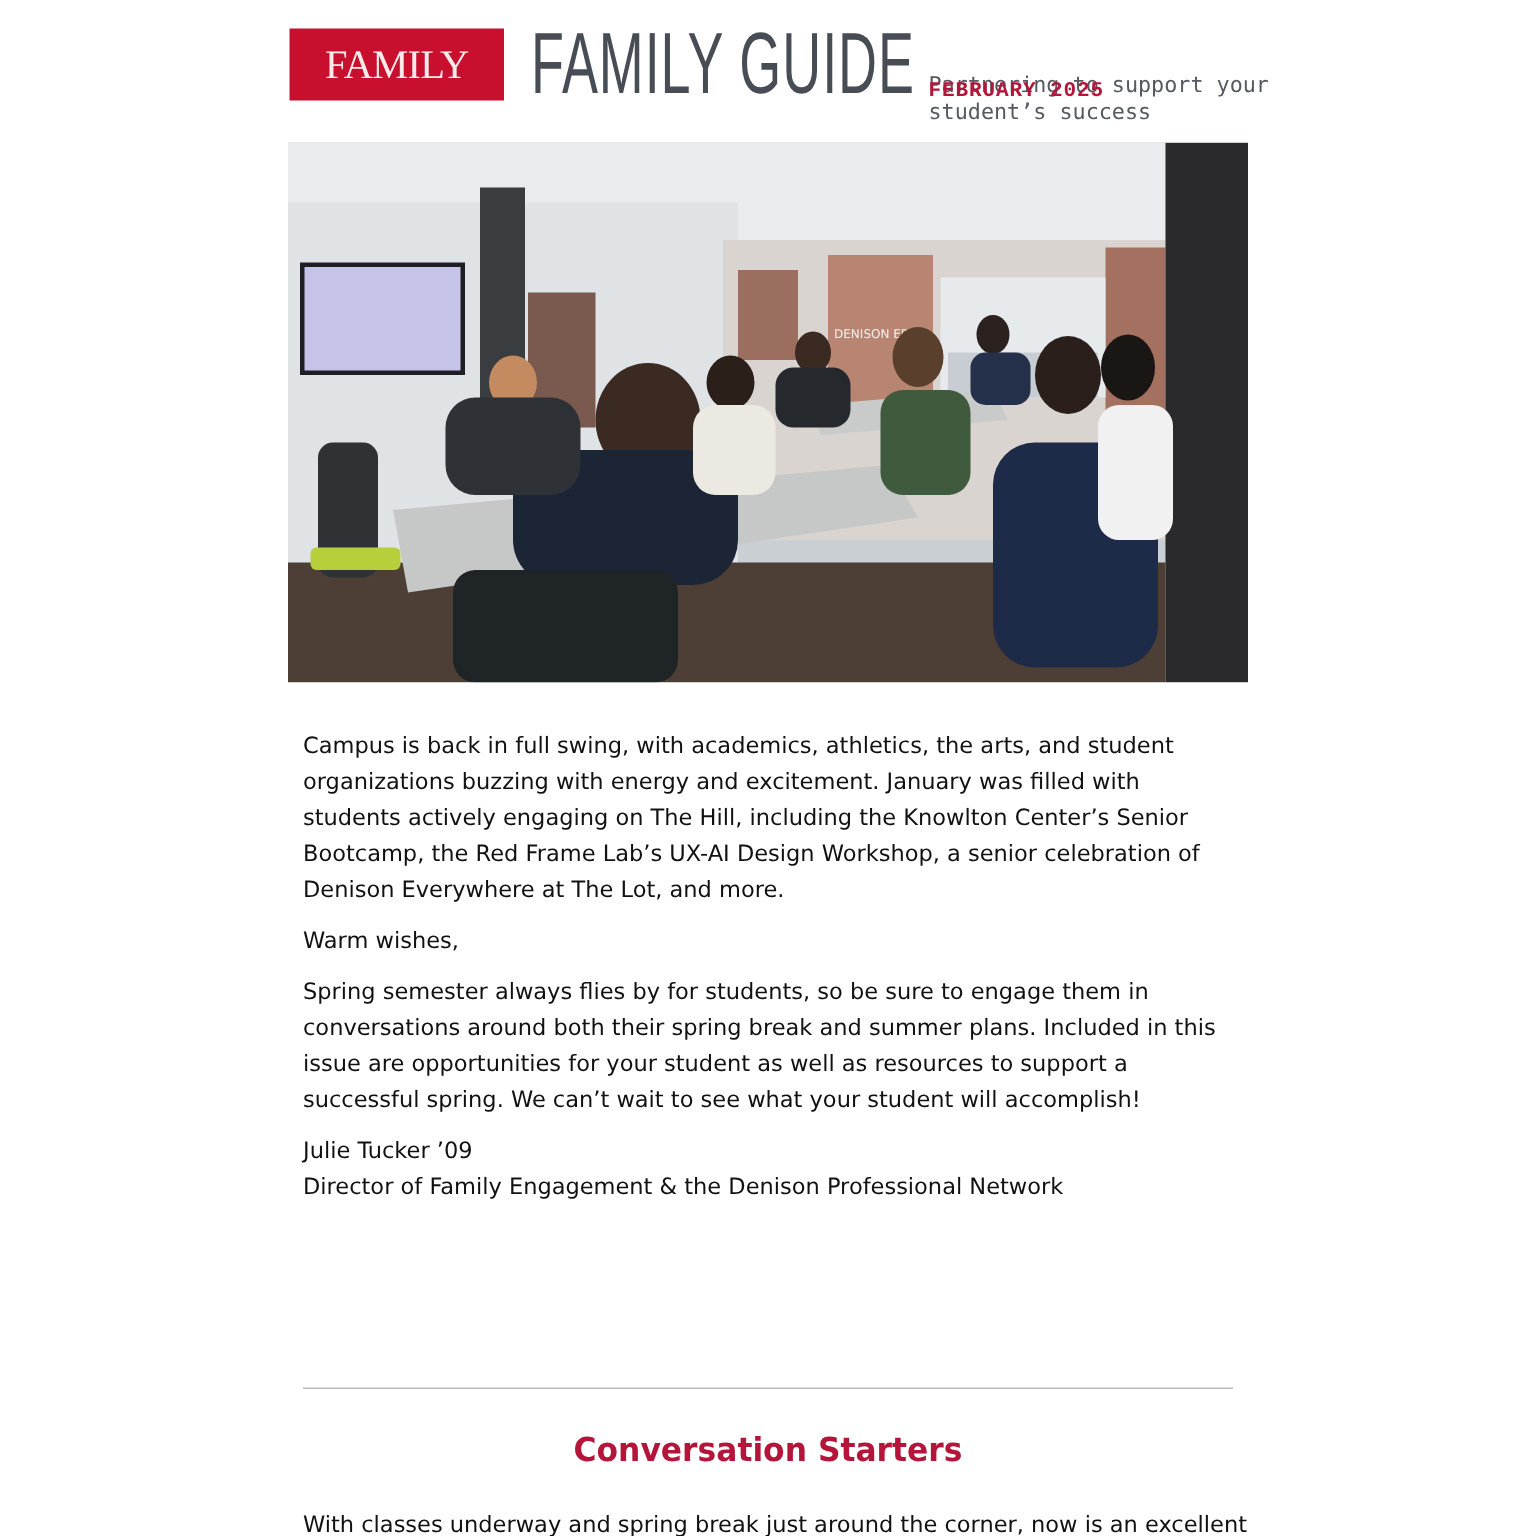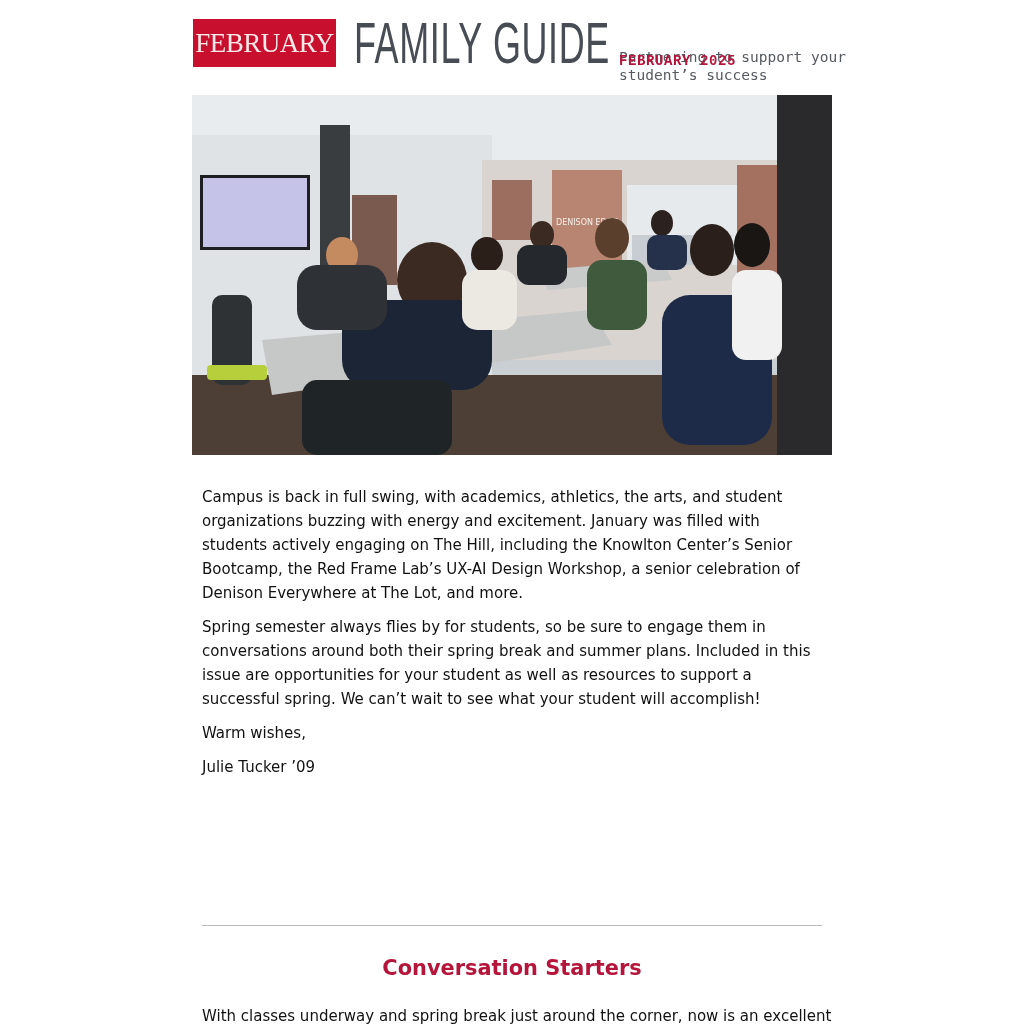--- a/index.html
+++ b/index.html
@@ -24,21 +24,21 @@
   .section-title { position: absolute; left: 0; top: 955px; width: 640px; text-align: center; font-family: "DejaVu Sans", sans-serif; font-weight: bold; font-size: 22px; color: #b5153a; transform: scaleX(0.95); }
   .section-body { position: absolute; left: 10px; top: 1004px; width: 622px; font-family: "DejaVu Sans", sans-serif; font-size: 15px; line-height: 24px; color: #111; white-space: nowrap; }
 </style>
 </head>
 <body>
 
 <div class="wrap">
 
   <div class="header">
     <div class="logo">
-      <span>FEBRUARY</span>
+      <span>FAMILY</span>
     </div>
     <div class="guide-title">FAMILY GUIDE</div>
     <div class="tagline">
       <div>Partnering to support your</div>
       <div>student’s success</div>
     </div>
     <div class="issue-date">FEBRUARY 2025</div>
   </div>
 
   <div class="hero" title="Students seated at tables in a workshop room at Denison Edge, facing a presentation screen">
@@ -87,23 +87,24 @@
       <rect x="540" y="175" width="50" height="90" rx="14" fill="#f1f1f1"></rect>
 
       <rect x="110" y="285" width="150" height="75" rx="15" fill="#1f2426"></rect>
       <rect x="20" y="200" width="40" height="90" rx="10" fill="#2f3234"></rect>
       <rect x="15" y="270" width="60" height="15" rx="4" fill="#b7cf3a"></rect>
     </svg>
   </div>
 
   <div class="letter">
     <p>Campus is back in full swing, with academics, athletics, the arts, and student organizations buzzing with energy and excitement. January was filled with students actively engaging on The Hill, including the Knowlton Center’s Senior Bootcamp, the Red Frame Lab’s UX-AI Design Workshop, a senior celebration of Denison Everywhere at The Lot, and more.</p>
+    <p>Warm wishes,</p>
     <p>Spring semester always flies by for students, so be sure to engage them in conversations around both their spring break and summer plans. Included in this issue are opportunities for your student as well as resources to support a successful spring. We can’t wait to see what your student will accomplish!</p>
-    <p>Warm wishes,</p>
     <p>
       <span class="sig-name">Julie Tucker ’09</span>
+      <span class="sig-title">Director of Family Engagement &amp; the Denison Professional Network</span>
     </p>
   </div>
 
   <div class="divider"></div>
   <h2 class="section-title" style="margin:0;">Conversation Starters</h2>
   <div class="section-body">With classes underway and spring break just around the corner, now is an excellent</div>
 </div>
 
 </body></html>

